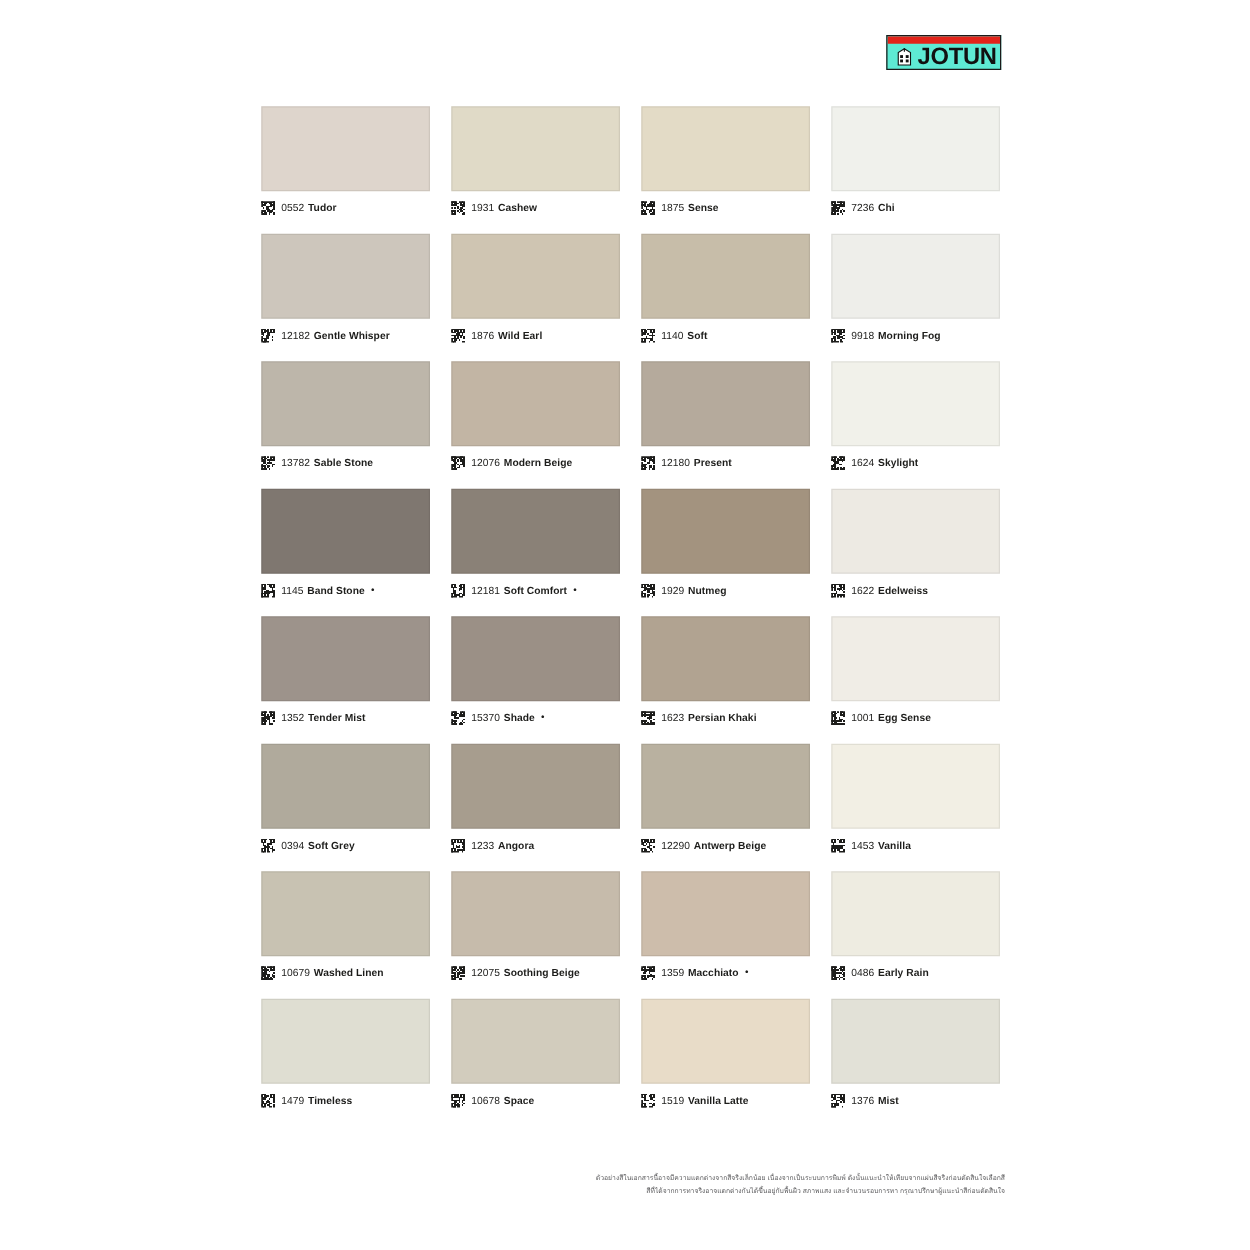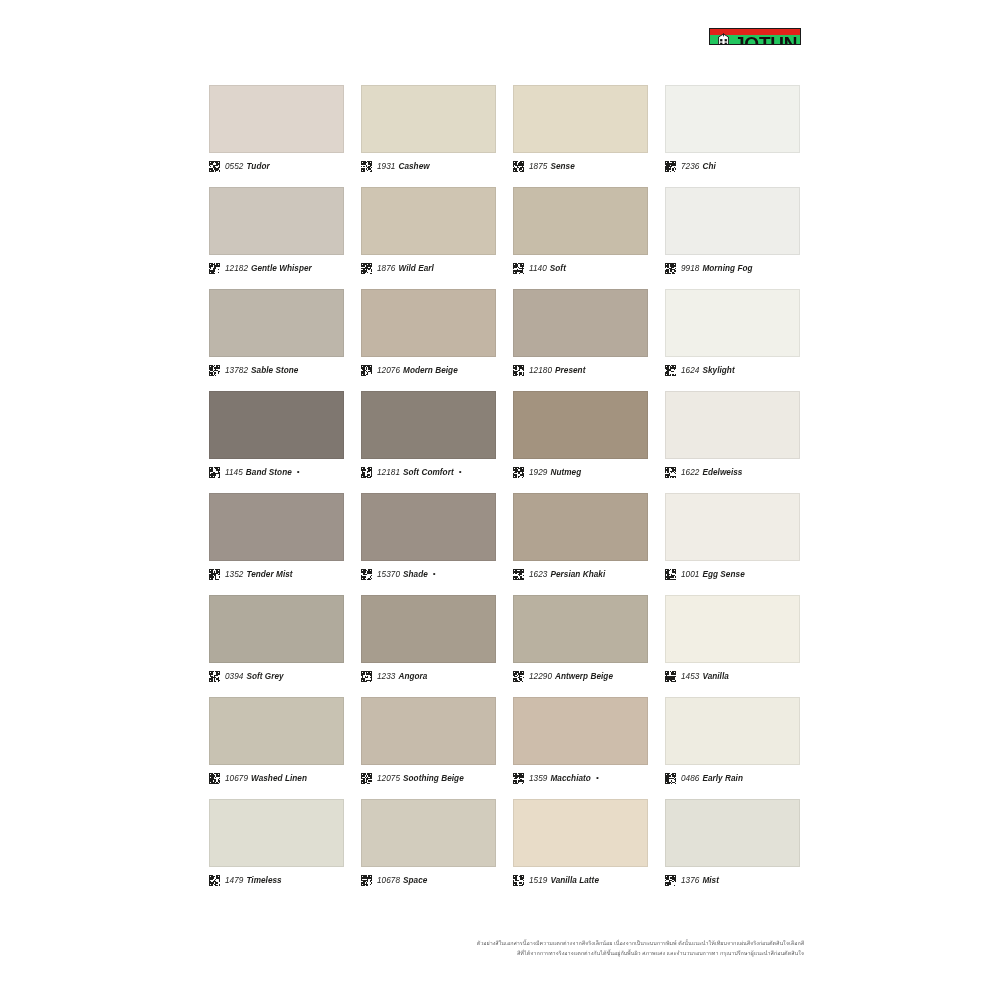--- a/index.html
+++ b/index.html
@@ -23,25 +23,25 @@
   .logo-wrap {
     position: absolute;
     top: 28px;
     left: 709px;
     width: 92px;
     height: 28px;
   }
   .logo {
     position: relative;
     width: 92px;
-    height: 17px;
-    background: #22c55e;
+    height: 28px;
+    background: #5eead4;
     border: 1px solid #1a1a1a;
     display: flex;
-    align-items: flex-start;
+    align-items: flex-end;
     overflow: hidden;
   }
   .logo-redbar {
     position: absolute;
     top: 0;
     left: 0;
     width: 100%;
     height: 6px;
     background: #e2231a;
   }
@@ -85,21 +85,20 @@
     width: 135px;
     height: 68px;
     border: 1px solid rgba(0,0,0,0.07);
   }
   .chip-label {
     display: flex;
     align-items: center;
     margin-top: 6px;
     height: 14px;
     white-space: nowrap;
-    font-style: italic;
   }
   .qr {
     width: 11px;
     height: 11px;
     flex: 0 0 11px;
     margin-right: 5px;
     image-rendering: pixelated;
   }
   .code {
     font-size: 8.2px;

